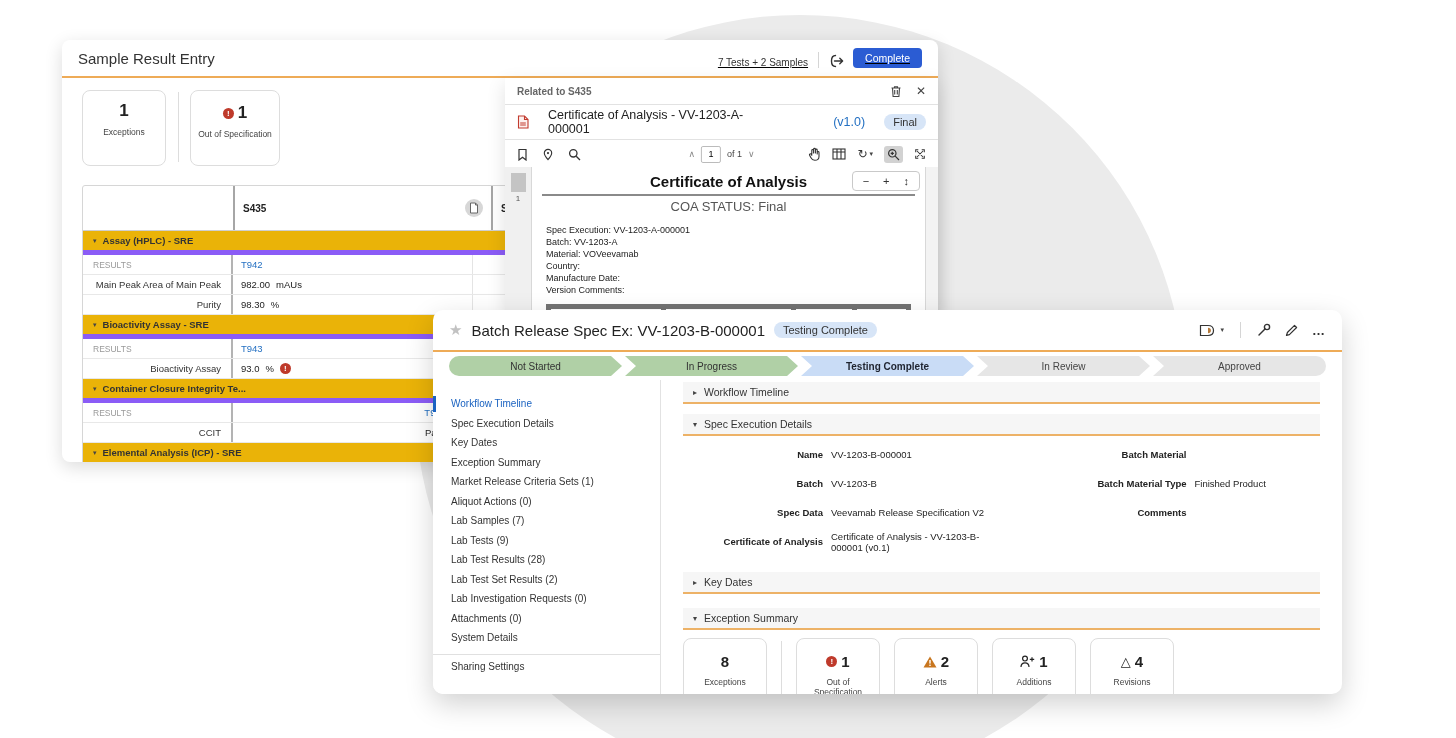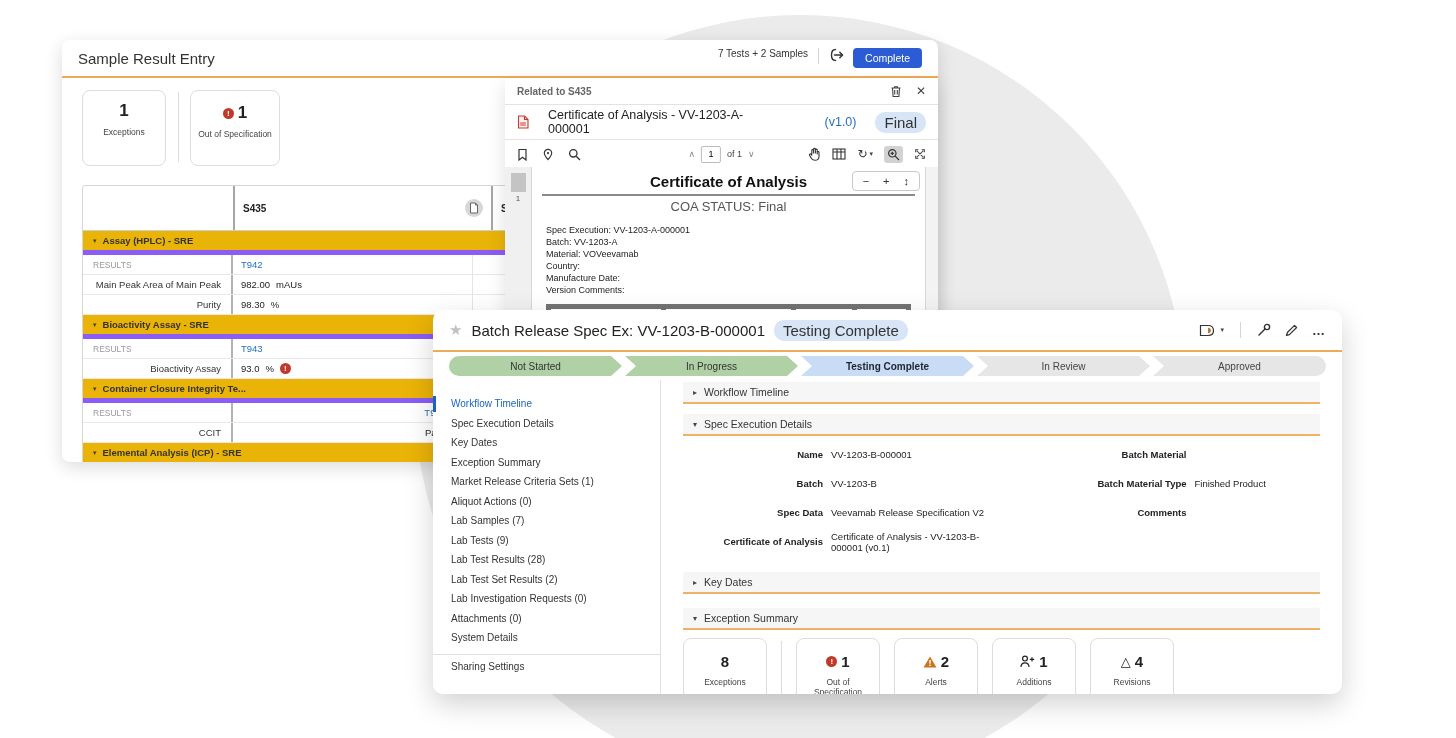--- a/index.html
+++ b/index.html
@@ -6,21 +6,21 @@
   #stage{position:relative;width:1456px;height:738px;overflow:hidden;background:#fff;}
   .circle-bg{position:absolute;left:415px;top:15px;width:770px;height:770px;border-radius:50%;background:#ebebeb;}
   .window{position:absolute;background:#fff;}
   a{text-decoration:none;}
   .link{color:#2470c2;cursor:pointer;}
 
   
   #w1{left:62px;top:40px;width:876px;height:422px;border-radius:8px;box-shadow:0 5px 18px rgba(0,0,0,.14);z-index:1;overflow:hidden;}
   #w1 .hdr{display:flex;align-items:center;height:36px;padding:0 16px;border-bottom:2px solid #eeab57;}
   #w1 .hdr .title{font-size:15px;color:#333;}
-  #w1 .hdr .right{margin-left:auto;display:flex;align-items:flex-start;}
+  #w1 .hdr .right{margin-left:auto;display:flex;align-items:flex-end;text-decoration:underline;}
   #w1 .meta{font-size:10px;color:#333;}
   .vsep{width:1px;height:16px;background:#d5d5d5;margin:0 10px;}
   .btn-primary{background:#2b5cd3;color:#fff;font-size:10.5px;border:none;border-radius:4px;padding:4px 12px;margin-left:8px;cursor:pointer;}
   .sumcard{position:absolute;border:1px solid #ddd;border-radius:8px;text-align:center;background:#fff;}
   .sumcard .num{font-size:17px;font-weight:bold;color:#222;margin-top:10px;}
   .sumcard .numrow{display:flex;align-items:center;justify-content:center;gap:4px;margin-top:12px;}
   .sumcard .lab{font-size:8.5px;color:#444;margin-top:6px;line-height:10px;padding:0 4px;}
   .err-badge{display:inline-block;width:11px;height:11px;border-radius:50%;background:#bf3a2b;color:#fff;font-size:8px;font-weight:bold;line-height:11px;text-align:center;}
   .red{color:#bf3a2b;}
   .card-div{position:absolute;width:1px;background:#ddd;}
@@ -42,21 +42,21 @@
 
   
   #panel{left:505px;top:78px;width:433px;height:236px;box-shadow:0 6px 18px rgba(0,0,0,.12);z-index:2;}
   #panel .p-hdr{display:flex;align-items:center;height:26px;padding:0 12px;border-bottom:1px solid #e2e2e2;}
   #panel .p-hdr .t{font-size:10px;font-weight:bold;color:#666;}
   #panel .p-hdr .ic{margin-left:auto;display:flex;align-items:center;gap:14px;}
   .xglyph{font-size:12px;color:#444;cursor:pointer;}
   #panel .doc-row{display:flex;align-items:center;height:34px;padding:0 12px;gap:19px;border-bottom:1px solid #e2e2e2;}
   #panel .doc-row .dt{font-size:12.5px;color:#222;}
   #panel .doc-row .dv{font-size:12.5px;margin-left:37px;}
-  .pill{background:#d7e5f7;border-radius:10px;padding:2px 9px;font-size:15px;color:#333;white-space:nowrap;}
+  .pill{background:#d7e5f7;border-radius:10px;padding:2px 9px;font-size:11px;color:#333;white-space:nowrap;}
   #panel .toolbar{position:relative;display:flex;align-items:center;height:28px;padding:0 12px;border-bottom:1px solid #ddd;}
   .tb-left{display:flex;align-items:center;gap:14px;}
   .tb-center{position:absolute;left:50%;transform:translateX(-50%);display:flex;align-items:center;gap:6px;}
   .tb-right{margin-left:auto;display:flex;align-items:center;gap:11px;}
   .pg-chev{font-size:9px;color:#888;}
   .page-input{width:18px;height:15px;border:1px solid #bbb;border-radius:2px;font-size:9px;text-align:center;padding:0;font-family:inherit;}
   .ofl{font-size:9px;color:#444;}
   .tool-sel{background:#d2d2d2;border-radius:3px;padding:2px 3px;display:flex;align-items:center;}
   .rot{font-size:12px;color:#333;line-height:12px;}
   .mini-caret{font-size:7px;color:#444;margin-left:2px;}

